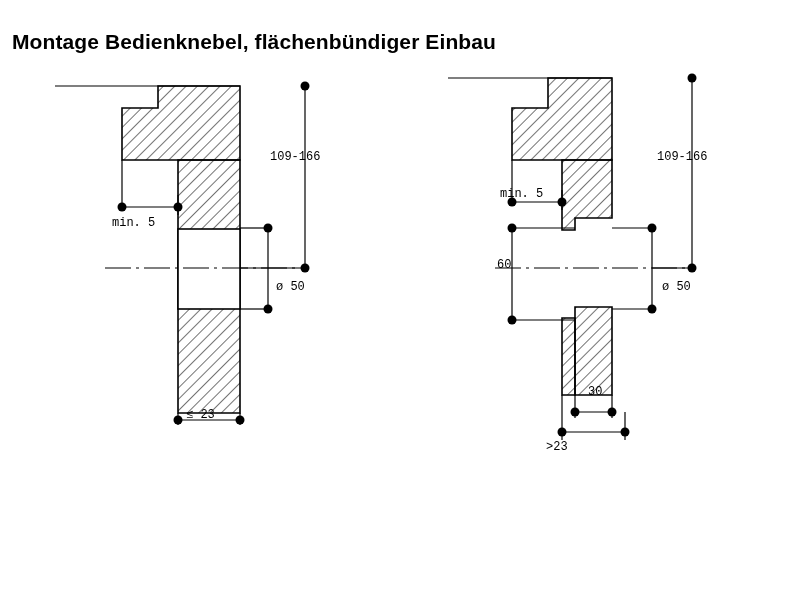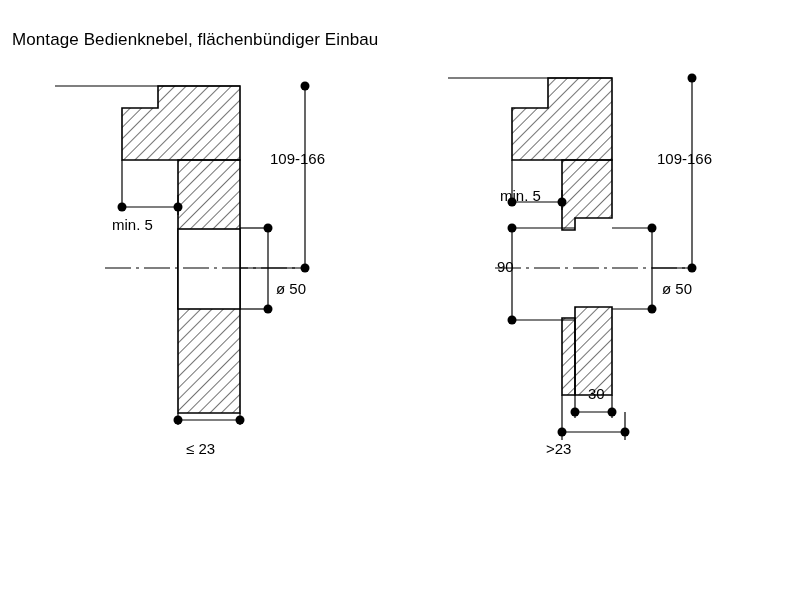--- a/index.html
+++ b/index.html
@@ -18,37 +18,37 @@
   #page {
     position: relative;
     width: 800px;
     height: 615px;
     background: #ffffff;
   }
   #title {
     position: absolute;
     left: 12px;
     top: 30px;
-    font-size: 17px;
-    font-weight: normal;
+    font-size: 21px;
+    font-weight: bold;
     letter-spacing: 0.1px;
     white-space: nowrap;
   }
   .drawing {
     position: absolute;
     left: 0;
     top: 0;
     width: 800px;
     height: 615px;
   }
   .lbl {
     position: absolute;
-    font-size: 15px;
+    font-size: 12px;
     white-space: nowrap;
-    font-family: Liberation Sans, sans-serif;
+    font-family: Liberation Mono, monospace;
     color: #000000;
   }
 </style>
 </head>
 <body>
 
 <div id="page">
 
   <div id="title">Montage Bedienknebel, flächenbündiger Einbau</div>
 
@@ -142,22 +142,22 @@
       <line x1="625" y1="412" x2="625" y2="440" stroke="#000000" stroke-width="1.2"></line>
       <line x1="562" y1="432" x2="625" y2="432" stroke="#000000" stroke-width="1.2"></line>
       <circle cx="562" cy="432" r="4.5" fill="#000000"></circle>
       <circle cx="625" cy="432" r="4.5" fill="#000000"></circle>
     </g>
   </svg>
 
   <div class="lbl" style="left:270px; top:150px;">109-166</div>
   <div class="lbl" style="left:112px; top:216px;">min. 5</div>
   <div class="lbl" style="left:276px; top:280px;">ø 50</div>
-  <div class="lbl" style="left:186px; top:440px;text-align:center;">≤ 23</div>
+  <div class="lbl" style="left:186px; top:408px;text-align:center;">≤ 23</div>
 
   <div class="lbl" style="left:657px; top:150px;">109-166</div>
   <div class="lbl" style="left:500px; top:187px;">min. 5</div>
-  <div class="lbl" style="left:497px; top:258px;">90</div>
+  <div class="lbl" style="left:497px; top:258px;">60</div>
   <div class="lbl" style="left:662px; top:280px;">ø 50</div>
   <div class="lbl" style="left:588px; top:385px;">30</div>
   <div class="lbl" style="left:546px; top:440px;">&gt;23</div>
 
 </div>
 
 </body></html>

